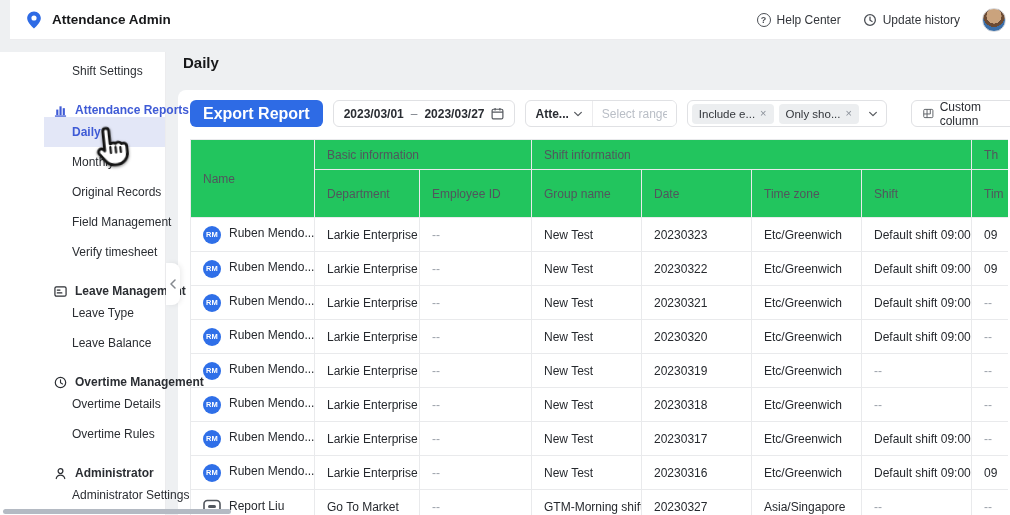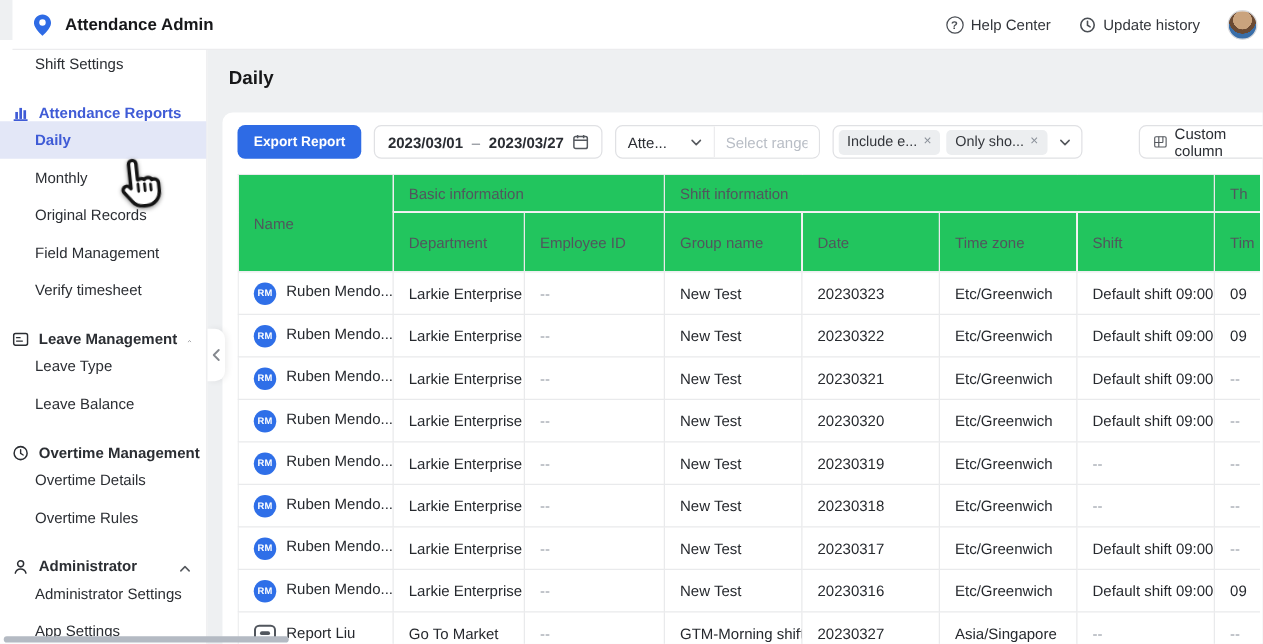--- a/index.html
+++ b/index.html
@@ -13,49 +13,49 @@
   .app-title { font-size:13.5px; font-weight:700; color:#17181a; }
   .topbar-right { margin-left:auto; display:flex; align-items:center; gap:22px; }
   .top-link { display:flex; align-items:center; gap:6px; font-size:12px; color:#33363b; cursor:pointer; }
   .q-icon { width:14px; height:14px; border:1.3px solid #4b4f55; border-radius:50%;
     display:flex; align-items:center; justify-content:center; font-size:9px; font-weight:700; color:#4b4f55; }
   .avatar { width:24px; height:24px; border-radius:50%;
     background: radial-gradient(circle at 50% 32%, #caa37d 0 40%, #6b4a33 41% 58%, #3a6ea8 59% 100%);
     border:1px solid #d9dadd; cursor:pointer; }
 
   
-  .sidebar { position:absolute; left:0; top:32px; bottom:0; width:166px; background:#fff;
-    border-right:1px solid #ececee; padding-top:4px; z-index:20; }
+  .sidebar { position:absolute; left:0; top:52px; bottom:0; width:166px; background:#fff;
+    border-right:1px solid #ececee; padding-top:4px; z-index:20;padding-left:44px; }
   .side-item { height:30px; display:flex; align-items:center; font-size:12px; color:#2b2e33;
     padding-left:28px; cursor:pointer; white-space:nowrap; }
   .side-section { height:31px; display:flex; align-items:flex-end; gap:8px; font-size:12px;
     font-weight:600; color:#2b2e33; padding-left:10px; padding-right:12px; cursor:pointer; white-space:nowrap; }
   .side-section .chev { margin-left:auto; }
   .side-section.blue { color:#3f5bd6; }
   .side-section svg.gly { width:13px; height:13px; flex:0 0 auto; }
   .side-item.active { background:#e3e7f7; color:#3f5bd6; font-weight:600; }
   .collapse-tab { position:absolute; left:166px; top:263px; width:14px; height:42px; background:#fff;
     border-radius:0 8px 8px 0; box-shadow:2px 0 5px rgba(0,0,0,.07); display:flex; align-items:center;
     justify-content:center; cursor:pointer; z-index:25; }
 
   
   .main { position:absolute; left:166px; top:40px; right:0; bottom:0; background:#eef0f2; overflow:hidden; }
   .page-title { position:absolute; left:17px; top:14px; font-size:15px; font-weight:700; color:#17181a; }
   .card { position:absolute; left:12px; top:50px; right:-10px; bottom:-10px; background:#fff; border-radius:8px; }
 
   
   .toolbar { position:relative; display:flex; align-items:center; gap:10px; padding:10px 12px 6px 12px; }
-  .btn-primary { height:27px; padding:0 13px; background:#2e6be5; color:#fff; font-size:11px; font-weight:600;
+  .btn-primary { height:27px; padding:0 13px; background:#2e6be5; color:#fff; font-size:16px; font-weight:600;
     border:none; border-radius:6px; cursor:pointer; font-family:inherit; }
   .ctrl { height:27px; border:1px solid #e0e1e4; border-radius:6px; background:#fff;
     display:flex; align-items:center; font-size:12px; color:#2a2d33; }
   .date-range { padding:0 10px; gap:7px; font-weight:600; cursor:pointer; }
   .date-range .sep { color:#7a7f87; font-weight:400; }
   .sel-group { overflow:hidden; }
-  .sel-left { display:flex; align-items:center; gap:18px; padding:0 9px; height:100%; cursor:pointer; color:#2a2d33; font-weight:400;}
+  .sel-left { display:flex; align-items:center; gap:4px; padding:0 9px; height:100%; cursor:pointer; color:#2a2d33; font-weight:700;}
   .range-input { border:none; outline:none; height:100%; width:84px; padding:0 9px; font-size:12px;
     font-family:inherit; color:#6d28d9; border-left:1px solid #ececee; }
   .range-input::placeholder { color:#b9bec6; }
   .chips-group { padding:0 8px 0 4px; gap:5px; cursor:pointer; }
   .chip { display:flex; align-items:center; gap:5px; background:#eceef0; border-radius:4px; height:20px;
     padding:0 7px; font-size:11.5px; color:#33363b; }
   .chip .x { color:#8a9099; font-size:11px; cursor:pointer; line-height:1; }
   .custom-col { position:absolute; left:733px; top:10px; gap:6px; padding:0 11px; cursor:pointer; font-weight:500;}
 
   

